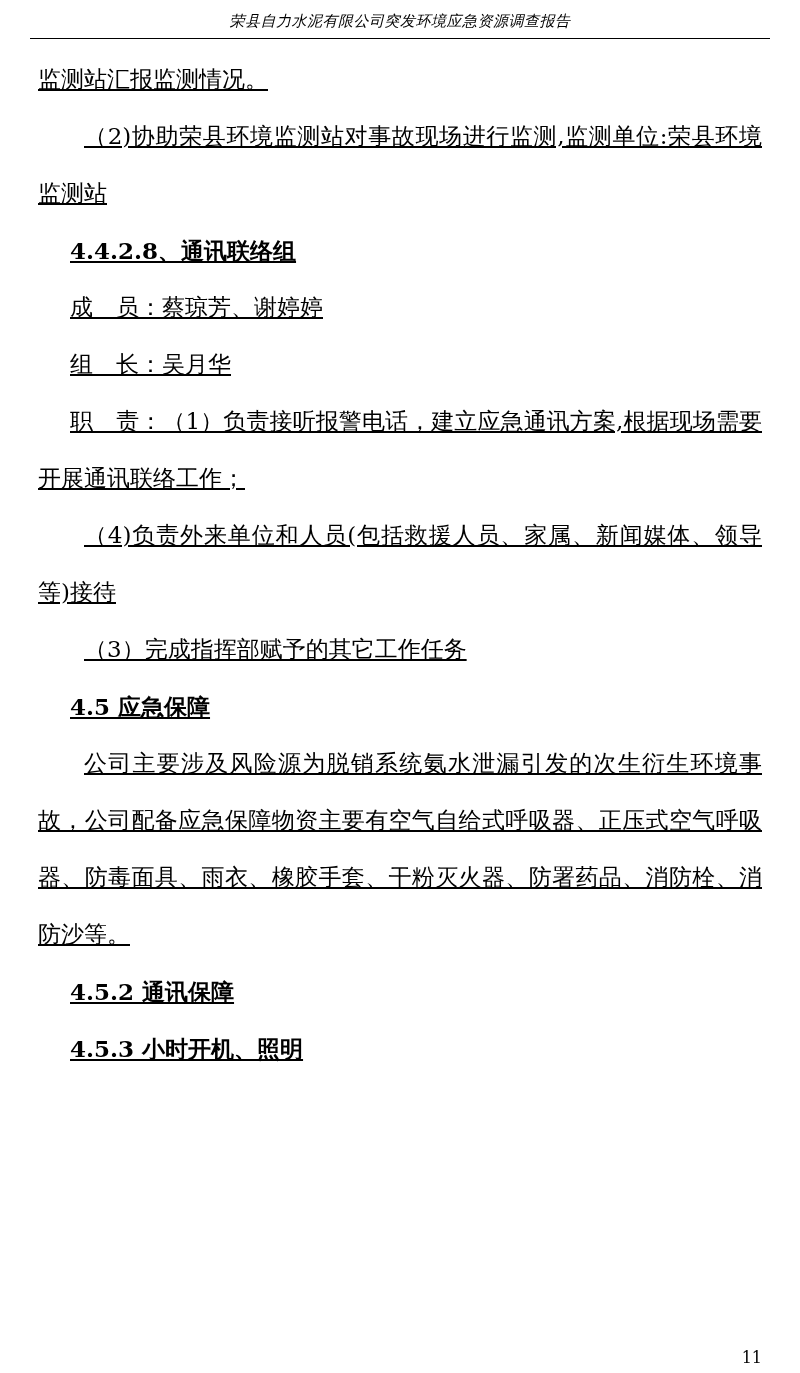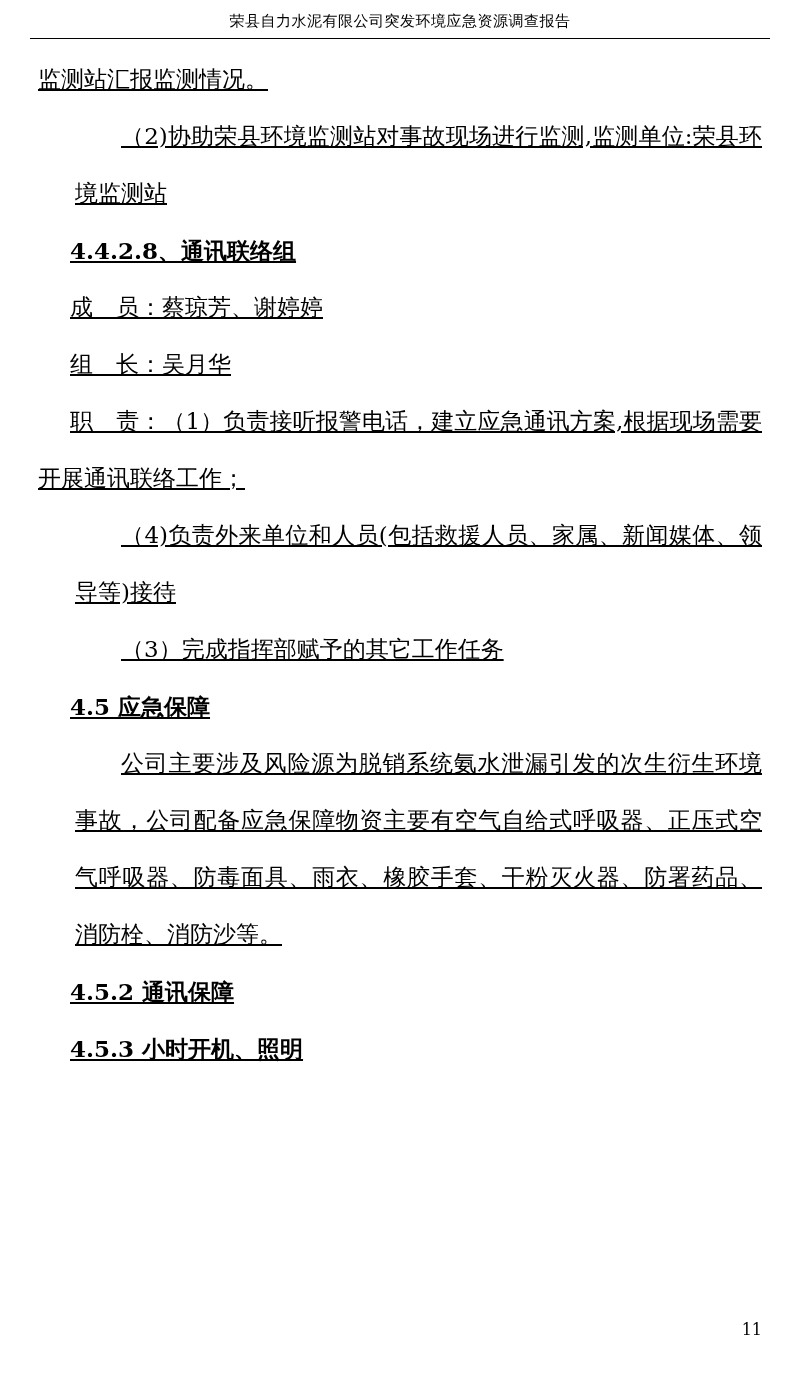--- a/index.html
+++ b/index.html
@@ -22,20 +22,21 @@
     box-sizing: border-box;
     padding: 0 30px;
   }
   .header {
     text-align: center;
     font-size: 15px;
     line-height: 30px;
     letter-spacing: 0.5px;
     padding-top: 6px;
     font-family: "DejaVu Serif", serif;
+    font-style: italic;
   }
   .header-rule {
     border: none;
     border-top: 1px solid #000;
     margin: 2px 0 0 0;
     width: 100%;
   }
   .body-area {
     padding: 0 8px;
     margin-top: 12px;
@@ -44,37 +45,36 @@
     margin: 0;
     font-size: 23px;
     line-height: 57px;
     text-align: justify;
     text-justify: inter-ideograph;
     letter-spacing: 0px;
     text-decoration: underline;
   }
   p.indent {
     text-indent: 46px;
-    margin-left: 37px;
   }
   p.indent-sm {
     text-indent: 32px;
   }
   p.heading {
     font-weight: bold;
     text-indent: 32px;
   }
   p.heading-b {
     font-weight: bold;
     text-indent: 32px;
   }
   .pagenum {
     position: absolute;
     right: 38px;
-    bottom: 34px;
+    bottom: 6px;
     font-size: 16px;
     font-family: "DejaVu Serif", serif;
   }
 </style>
 </head>
 <body>
 
 <div class="page">
 
   <div class="header">

